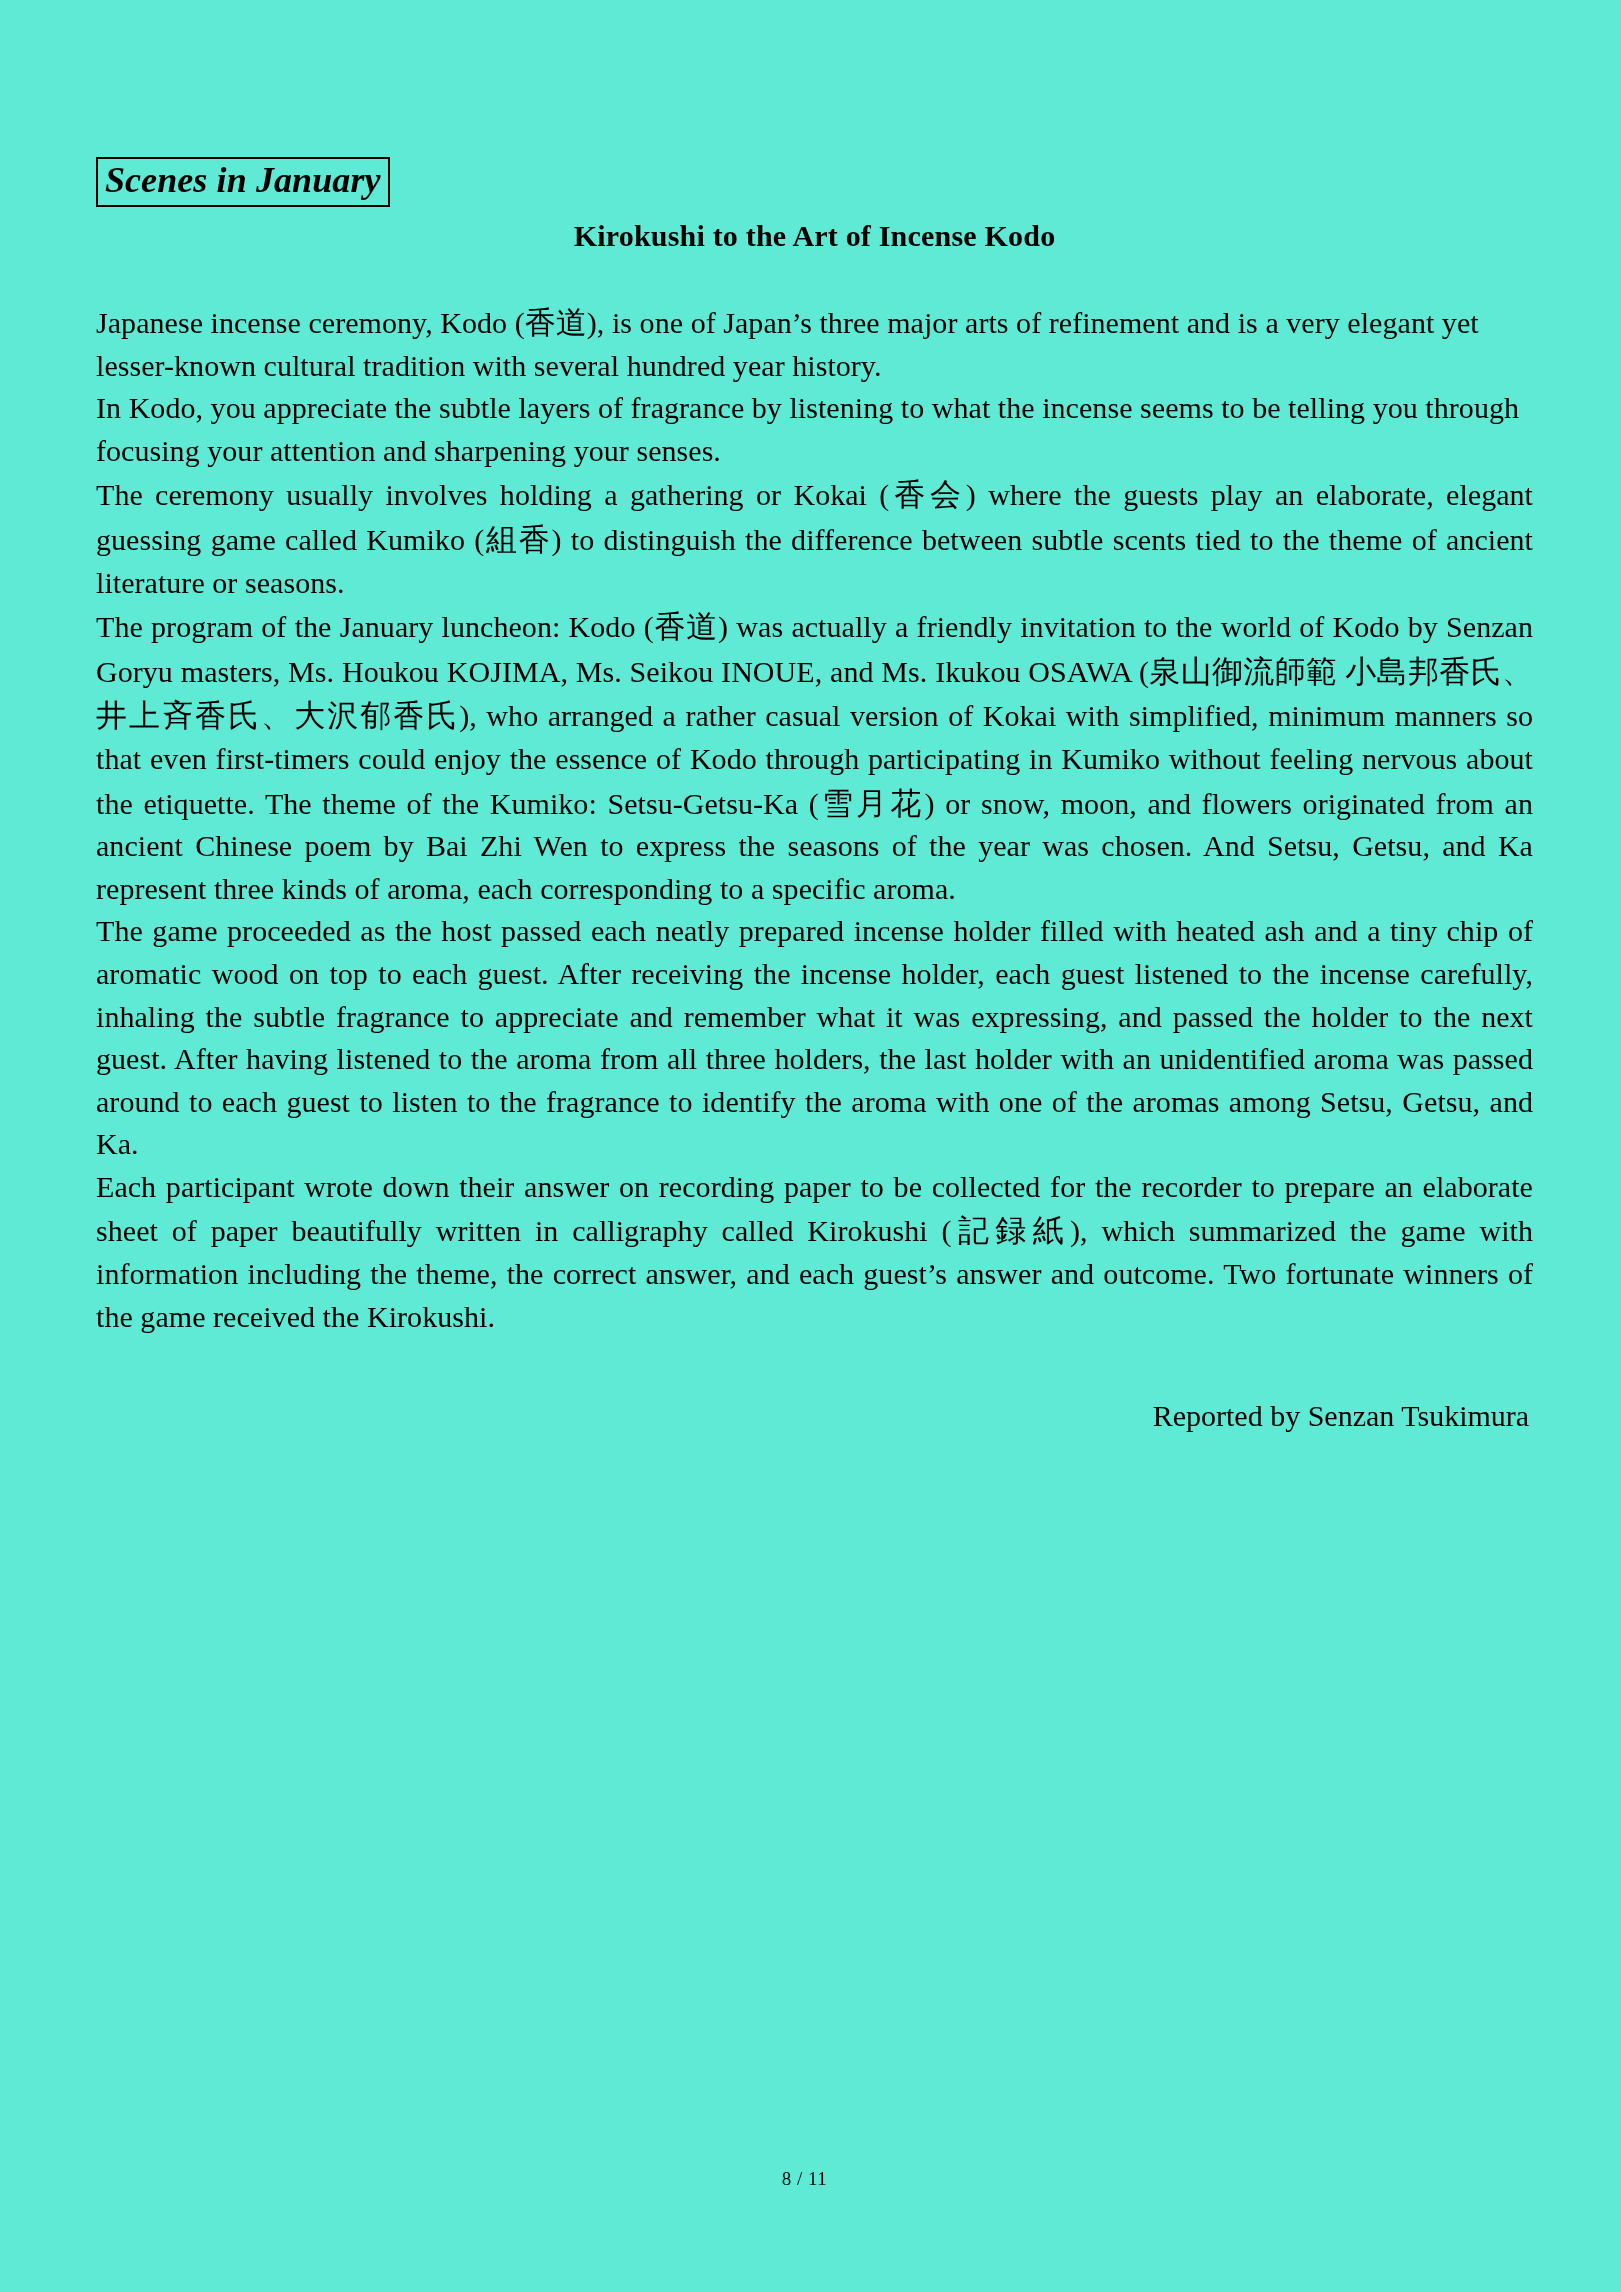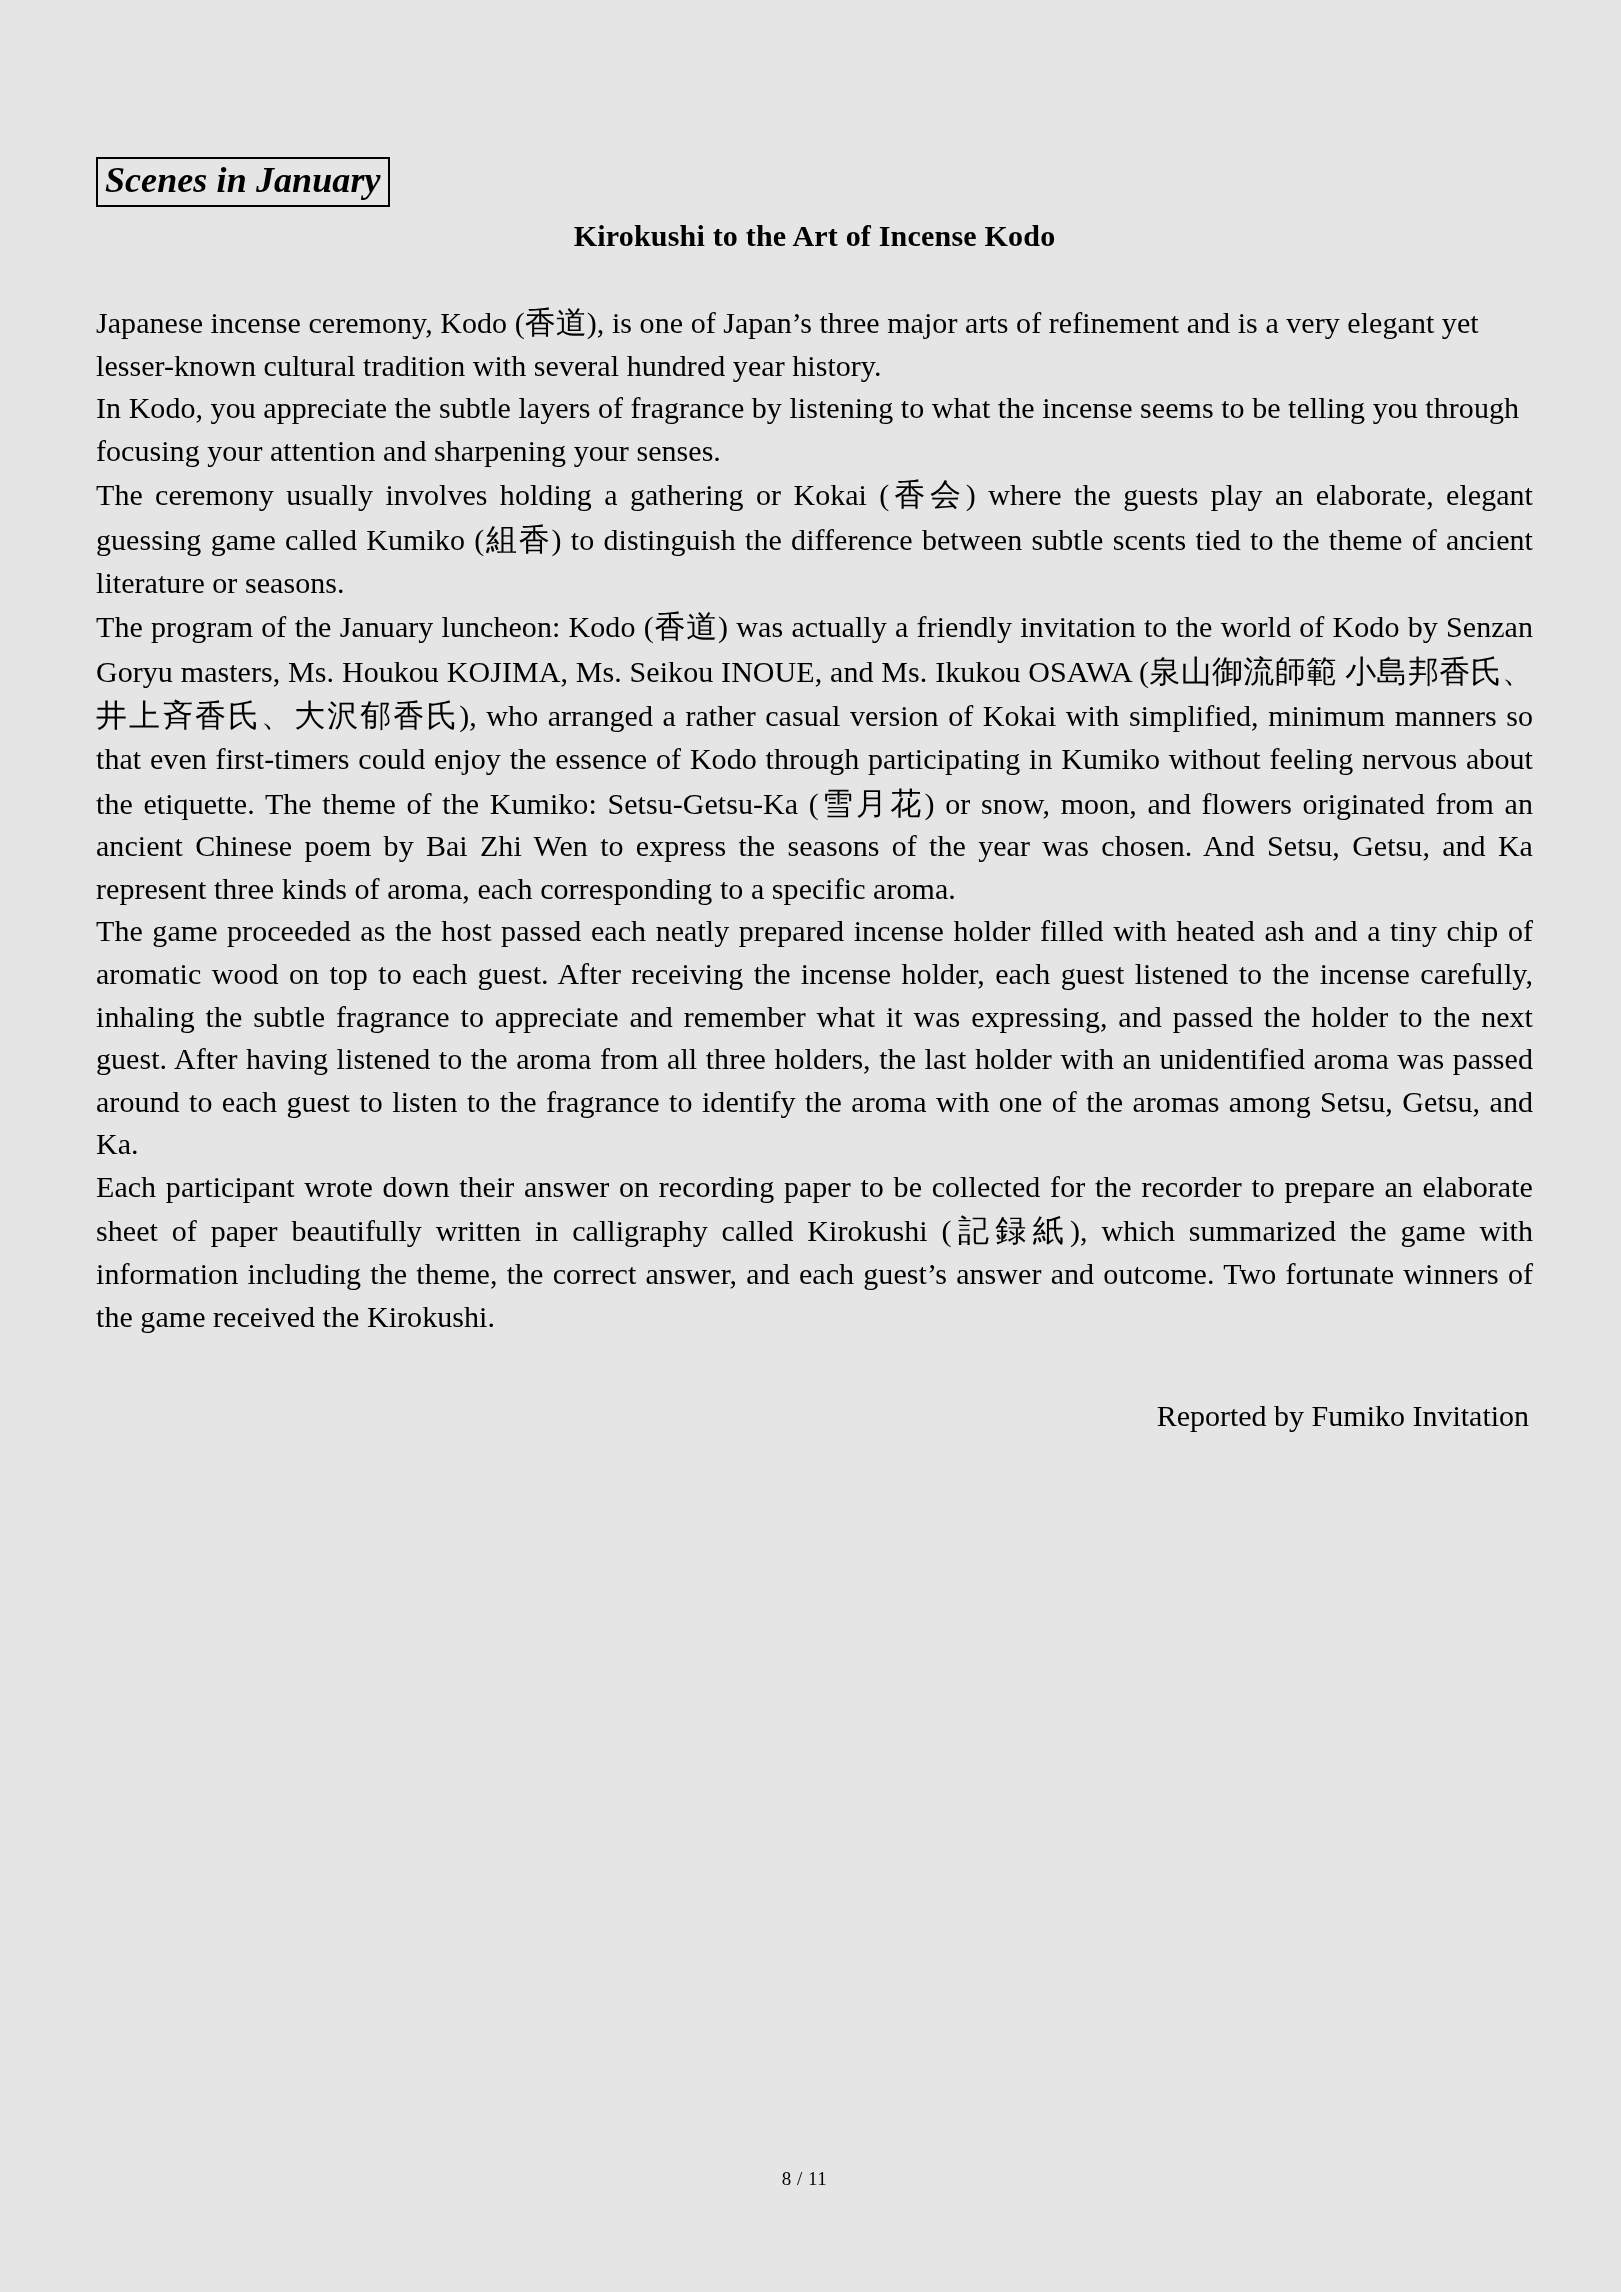--- a/index.html
+++ b/index.html
@@ -5,21 +5,21 @@
   html, body {
     margin: 0;
     padding: 0;
     background: #ffffff;
   }
 
   .page {
     position: relative;
     width: 1621px;
     height: 2293px;
-    background: #e5e5e5;
+    background: #5eead4;
     margin: 0 auto;
     box-sizing: border-box;
     font-family: "Liberation Serif", "DejaVu Serif", serif;
     color: #000000;
     overflow: hidden;
   }
 
   .content {
     position: absolute;
     left: 96px;
@@ -116,20 +116,20 @@
 
     <p class="para para-gap">The ceremony usually involves holding a gathering or Kokai (<span class="jp">香会</span>) where the guests play an elaborate, elegant guessing game called Kumiko (<span class="jp">組香</span>) to distinguish the difference between subtle scents tied to the theme of ancient literature or seasons.</p>
 
     <p class="para para-gap">The program of the January luncheon: Kodo (<span class="jp">香道</span>) was actually a friendly invitation to the world of Kodo by Senzan Goryu masters, Ms. Houkou KOJIMA, Ms. Seikou INOUE, and Ms. Ikukou OSAWA (<span class="jp">泉山御流師範</span> <span class="jp">小島邦香氏、井上斉香氏、大沢郁香氏</span>), who arranged a rather casual version of Kokai with simplified, minimum manners so that even first-timers could enjoy the essence of Kodo through participating in Kumiko without feeling nervous about the etiquette. The theme of the Kumiko: Setsu-Getsu-Ka (<span class="jp">雪月花</span>) or snow, moon, and flowers originated from an ancient Chinese poem by Bai Zhi Wen to express the seasons of the year was chosen. And Setsu, Getsu, and Ka represent three kinds of aroma, each corresponding to a specific aroma.</p>
 
     <p class="para para-gap">The game proceeded as the host passed each neatly prepared incense holder filled with heated ash and a tiny chip of aromatic wood on top to each guest. After receiving the incense holder, each guest listened to the incense carefully, inhaling the subtle fragrance to appreciate and remember what it was expressing, and passed the holder to the next guest. After having listened to the aroma from all three holders, the last holder with an unidentified aroma was passed around to each guest to listen to the fragrance to identify the aroma with one of the aromas among Setsu, Getsu, and Ka.</p>
 
     <p class="para para-gap">Each participant wrote down their answer on recording paper to be collected for the recorder to prepare an elaborate sheet of paper beautifully written in calligraphy called Kirokushi (<span class="jp">記録紙</span>), which summarized the game with information including the theme, the correct answer, and each guest’s answer and outcome. Two fortunate winners of the game received the Kirokushi.</p>
 
 
-    <div class="signature">Reported by Fumiko Invitation</div>
+    <div class="signature">Reported by Senzan Tsukimura</div>
 
   </div>
 
   <div class="page-footer">8 / 11</div>
 
 </div>
 
 
 </body></html>

